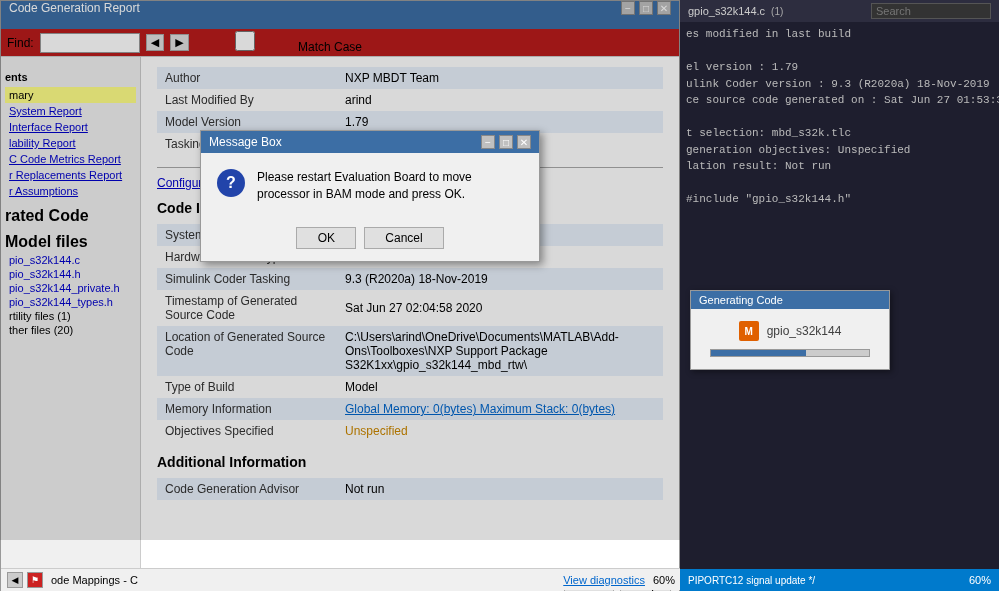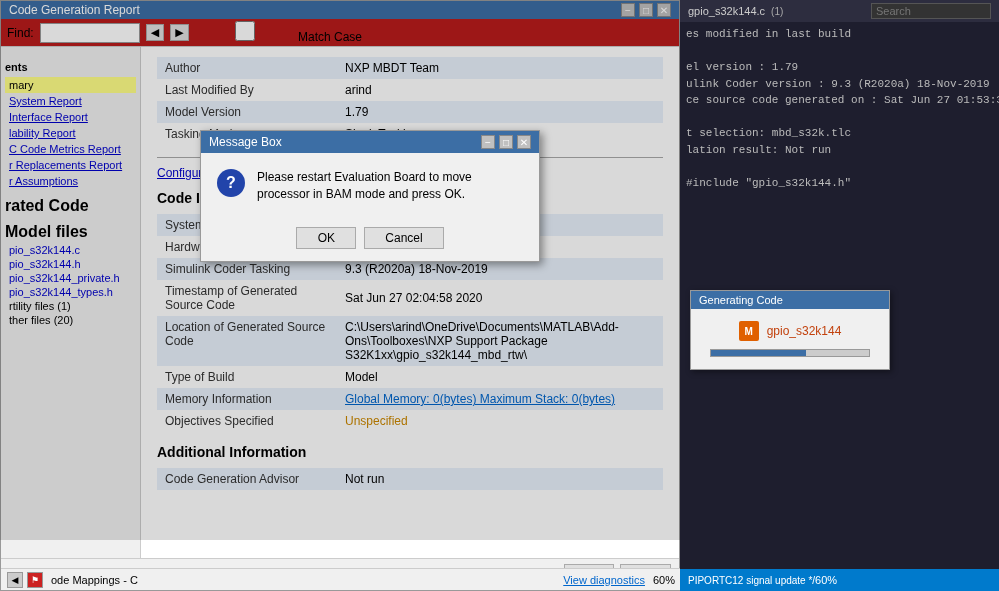--- a/index.html
+++ b/index.html
@@ -12,23 +12,23 @@
       width: 680px;
       height: 591px;
       background: #f0f0f0;
       border: 1px solid #999;
     }
 
     
     .title-bar {
       background: #3c6ea5;
       color: white;
-      height: 18px;
-      display: flex;
-      align-items: center;
+      height: 28px;
+      display: flex;
+      align-items: flex-start;
       justify-content: space-between;
       padding: 0 8px;
       font-size: 12px;
     }
     .title-bar-buttons {
       display: flex;
       gap: 4px;
     }
     .title-btn {
       width: 14px; height: 14px;
@@ -362,20 +362,21 @@
       position: absolute;
       bottom: 0;
       left: 680px;
       width: 319px;
       height: 22px;
       background: #007acc;
       color: white;
       font-size: 11px;
       display: flex;
       align-items: center;
+      justify-content: space-between;
       padding: 0 8px;
     }
   </style>
 </head>
 <body>
 
 <div class="main-window">
 
   <div class="title-bar">
     <span>Code Generation Report</span>
@@ -544,34 +545,35 @@
     <input type="text" class="right-search" placeholder="Search" style="">
   </div>
   <div class="code-lines" id="code-display">
       <div class="code-line">es modified in last build</div>
       <div class="code-line">&nbsp;</div>
       <div class="code-line">el version        : 1.79</div>
       <div class="code-line">ulink Coder version : 9.3 (R2020a) 18-Nov-2019</div>
       <div class="code-line">ce source code generated on : Sat Jun 27 01:53:38 2020</div>
       <div class="code-line">&nbsp;</div>
       <div class="code-line">t selection: mbd_s32k.tlc</div>
+      <div class="code-line"> generation objectives: Unspecified</div>
       <div class="code-line">lation result: Not run</div>
       <div class="code-line">&nbsp;</div>
       <div class="code-line">#include "gpio_s32k144.h"</div>
     </div>
 </div>
 
 <div class="gen-code-popup">
   <div class="gen-code-title">
     <span>Generating Code</span>
   </div>
   <div class="gen-code-body">
     <div style="display:flex;align-items:center;gap:8px;">
       <div class="gen-code-icon">M</div>
-      <span style="font-size:12px;color:#c2410c;">gpio_s32k144</span>
+      <span style="font-size:12px;color:#404040;">gpio_s32k144</span>
     </div>
     <div class="gen-code-progress">
       <div class="gen-code-progress-bar"></div>
     </div>
   </div>
 </div>
 
 <div class="right-status">
   <span style="font-size:10px;">PIPORTC12 signal update */</span>
   <span>60%</span>

